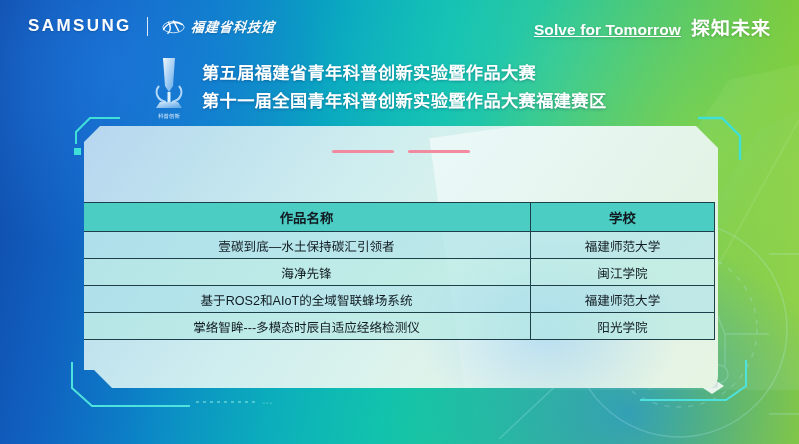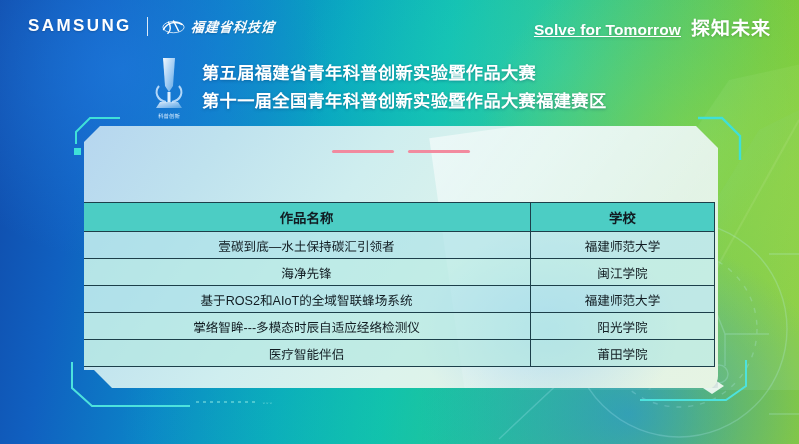--- a/index.html
+++ b/index.html
@@ -291,22 +291,18 @@
               <td>闽江学院</td>
             </tr>
             <tr>
               <td>基于ROS2和AIoT的全域智联蜂场系统</td>
               <td>福建师范大学</td>
             </tr>
             <tr>
               <td>掌络智眸---多模态时辰自适应经络检测仪</td>
               <td>阳光学院</td>
             </tr>
-            <tr>
-              <td>医疗智能伴侣</td>
-              <td>莆田学院</td>
-            </tr>
           </tbody>
       </table>
     </div>
   </div>
 
 </div>
 
 </body></html>

